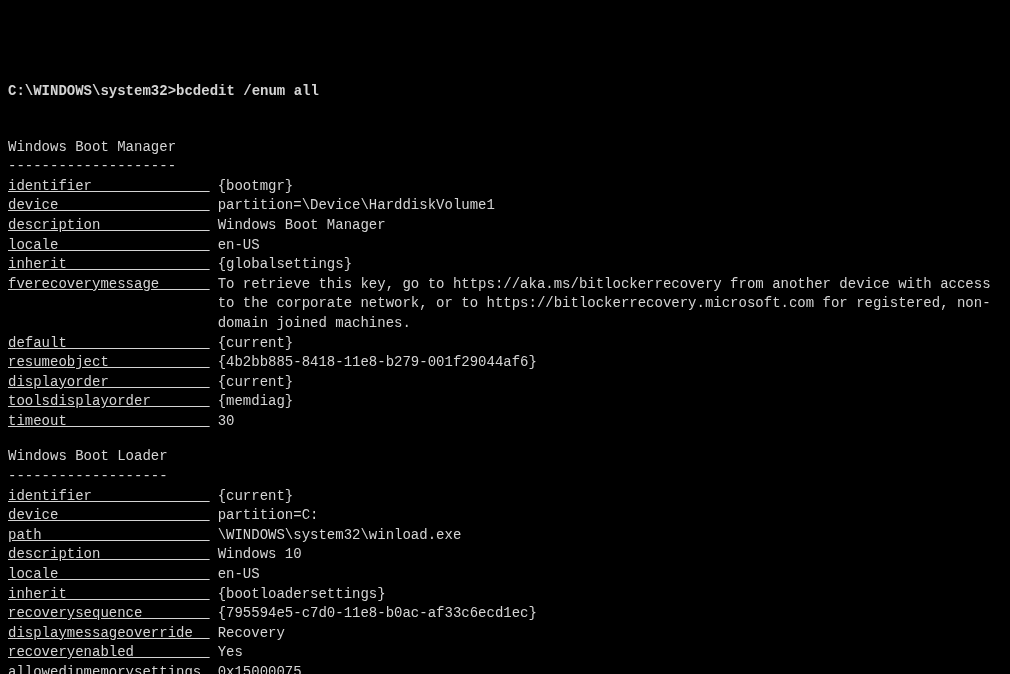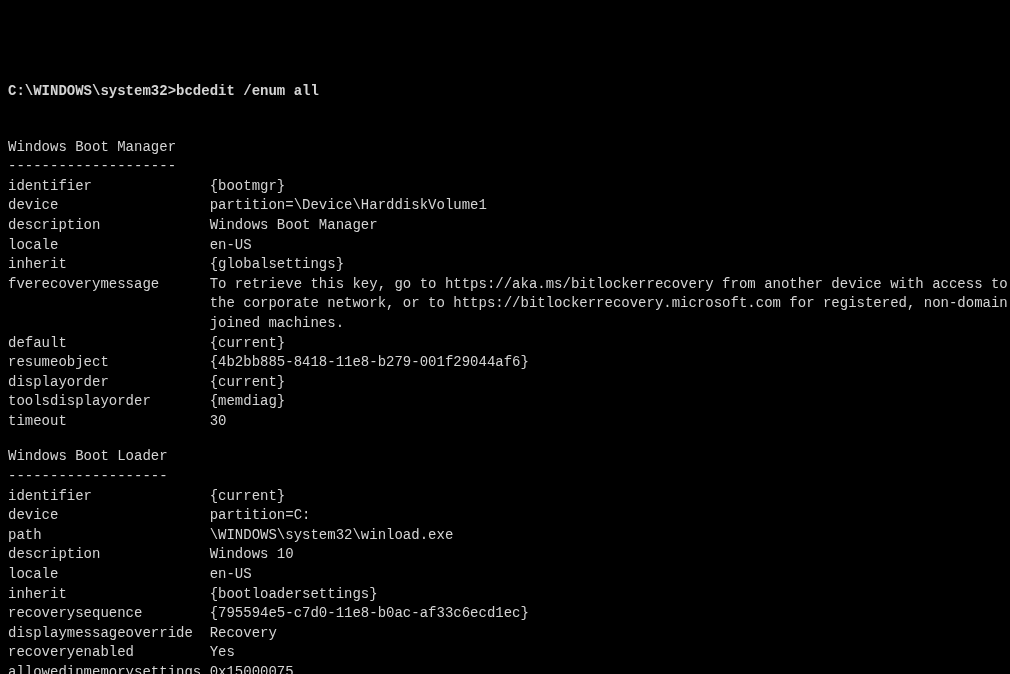--- a/index.html
+++ b/index.html
@@ -12,22 +12,22 @@
       padding: 4px 0 4px 8px;
       width: 1010px;
       height: 674px;
       overflow: hidden;
       white-space: pre;
     }
     .prompt-line { color: #d4d4d4; margin-bottom: 14px; font-weight: bold; }
     .section-header { color: #d4d4d4; margin-top: 2px; }
     .section-divider { color: #d4d4d4; }
     .entry-line { display: flex; }
-    .entry-key { flex-shrink: 0; }
-    .entry-value { white-space: pre-wrap; }
+    .entry-key { flex-shrink: 0; text-decoration: underline; }
+    .entry-value { white-space: pre-wrap; margin-left: 8px; }
     .section-gap { height: 14px; }
   </style>
 </head>
 <body>
 
 
 
 <div class="prompt-line">C:\WINDOWS\system32&gt;bcdedit /enum all</div>
 <div id="sections-container"><div class="section-header">Windows Boot Manager</div><div class="section-divider">--------------------</div><div class="entry-line"><span class="entry-key">identifier              </span><span class="entry-value">{bootmgr}</span></div><div class="entry-line"><span class="entry-key">device                  </span><span class="entry-value">partition=\Device\HarddiskVolume1</span></div><div class="entry-line"><span class="entry-key">description             </span><span class="entry-value">Windows Boot Manager</span></div><div class="entry-line"><span class="entry-key">locale                  </span><span class="entry-value">en-US</span></div><div class="entry-line"><span class="entry-key">inherit                 </span><span class="entry-value">{globalsettings}</span></div><div class="entry-line"><span class="entry-key">fverecoverymessage      </span><span class="entry-value">To retrieve this key, go to https://aka.ms/bitlockerrecovery from another device with access to the corporate network, or to https://bitlockerrecovery.microsoft.com for registered, non-domain joined machines.</span></div><div class="entry-line"><span class="entry-key">default                 </span><span class="entry-value">{current}</span></div><div class="entry-line"><span class="entry-key">resumeobject            </span><span class="entry-value">{4b2bb885-8418-11e8-b279-001f29044af6}</span></div><div class="entry-line"><span class="entry-key">displayorder            </span><span class="entry-value">{current}</span></div><div class="entry-line"><span class="entry-key">toolsdisplayorder       </span><span class="entry-value">{memdiag}</span></div><div class="entry-line"><span class="entry-key">timeout                 </span><span class="entry-value">30</span></div><div class="section-gap"></div><div class="section-header">Windows Boot Loader</div><div class="section-divider">-------------------</div><div class="entry-line"><span class="entry-key">identifier              </span><span class="entry-value">{current}</span></div><div class="entry-line"><span class="entry-key">device                  </span><span class="entry-value">partition=C:</span></div><div class="entry-line"><span class="entry-key">path                    </span><span class="entry-value">\WINDOWS\system32\winload.exe</span></div><div class="entry-line"><span class="entry-key">description             </span><span class="entry-value">Windows 10</span></div><div class="entry-line"><span class="entry-key">locale                  </span><span class="entry-value">en-US</span></div><div class="entry-line"><span class="entry-key">inherit                 </span><span class="entry-value">{bootloadersettings}</span></div><div class="entry-line"><span class="entry-key">recoverysequence        </span><span class="entry-value">{795594e5-c7d0-11e8-b0ac-af33c6ecd1ec}</span></div><div class="entry-line"><span class="entry-key">displaymessageoverride  </span><span class="entry-value">Recovery</span></div><div class="entry-line"><span class="entry-key">recoveryenabled         </span><span class="entry-value">Yes</span></div><div class="entry-line"><span class="entry-key">allowedinmemorysettings </span><span class="entry-value">0x15000075</span></div></div>
 

